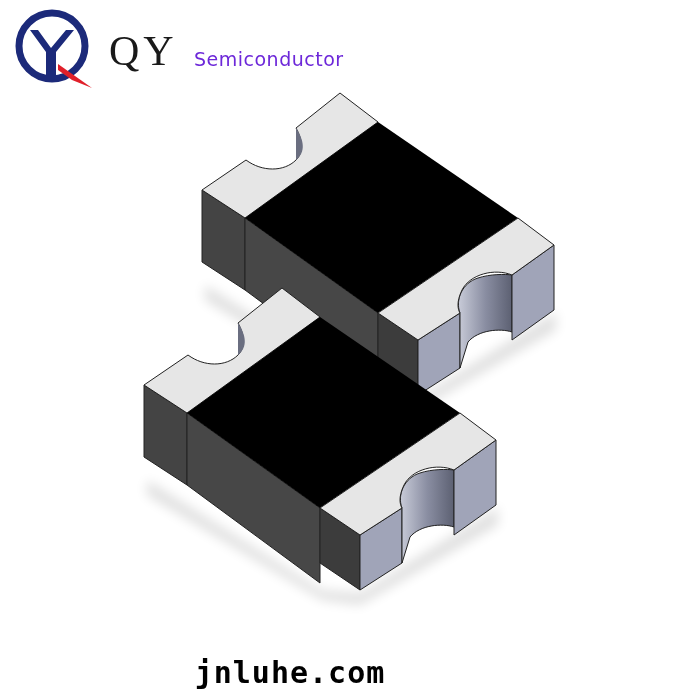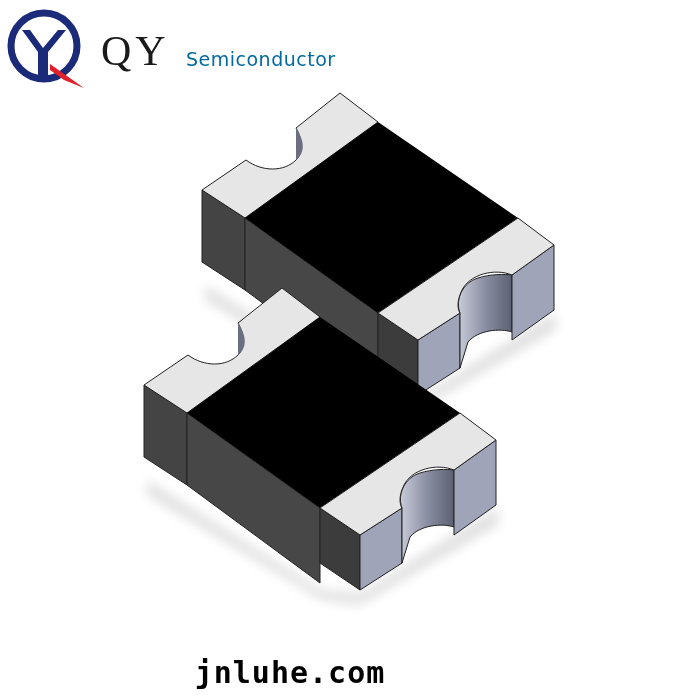--- a/index.html
+++ b/index.html
@@ -1,20 +1,20 @@
 <!DOCTYPE html>
 <html><head>
 <meta charset="utf-8">
 <style>
   html, body { margin:0; padding:0; background:#ffffff; }
   body { width:700px; height:700px; position:relative; overflow:hidden; font-family:"Liberation Sans", sans-serif; }
-  .logo { position:absolute; left:0; top:0; width:380px; height:90px; }
+  .logo { position:absolute; left:8px; top:0; width:380px; height:90px; }
   .logo-mark { position:absolute; left:4px; top:8px; width:82px; height:82px; }
   .brand { position:absolute; left:101px; top:30px; font-family:"Liberation Serif", serif; font-size:42px; color:#1a1a1a; letter-spacing:4px; line-height:42px; }
-  .tagline { position:absolute; left:186px; top:48px; font-family:"DejaVu Sans", sans-serif; font-size:19px; color:#0369a1; letter-spacing:0.5px; }
+  .tagline { position:absolute; left:186px; top:48px; font-family:"DejaVu Sans", sans-serif; font-size:19px; color:#6d28d9; letter-spacing:0.5px; }
   .product { position:absolute; left:0; top:0; width:700px; height:700px; }
   .site { position:absolute; left:0; width:580px; top:655px; text-align:center; font-family:"DejaVu Sans Mono", monospace; font-size:30px; font-weight:bold; color:#000; letter-spacing:1px; }
 </style>
 </head>
 <body>
 
 <div class="logo">
   <svg class="logo-mark" viewBox="0 0 82 82">
     <circle cx="40" cy="38" r="33" fill="none" stroke="#1c2a7a" stroke-width="7"></circle>
     <path d="M18 22 L34 44 L34 68 L44 68 L44 44 L62 22 L54 22 L39 40 L26 22 Z" fill="#1c2a7a"></path>

